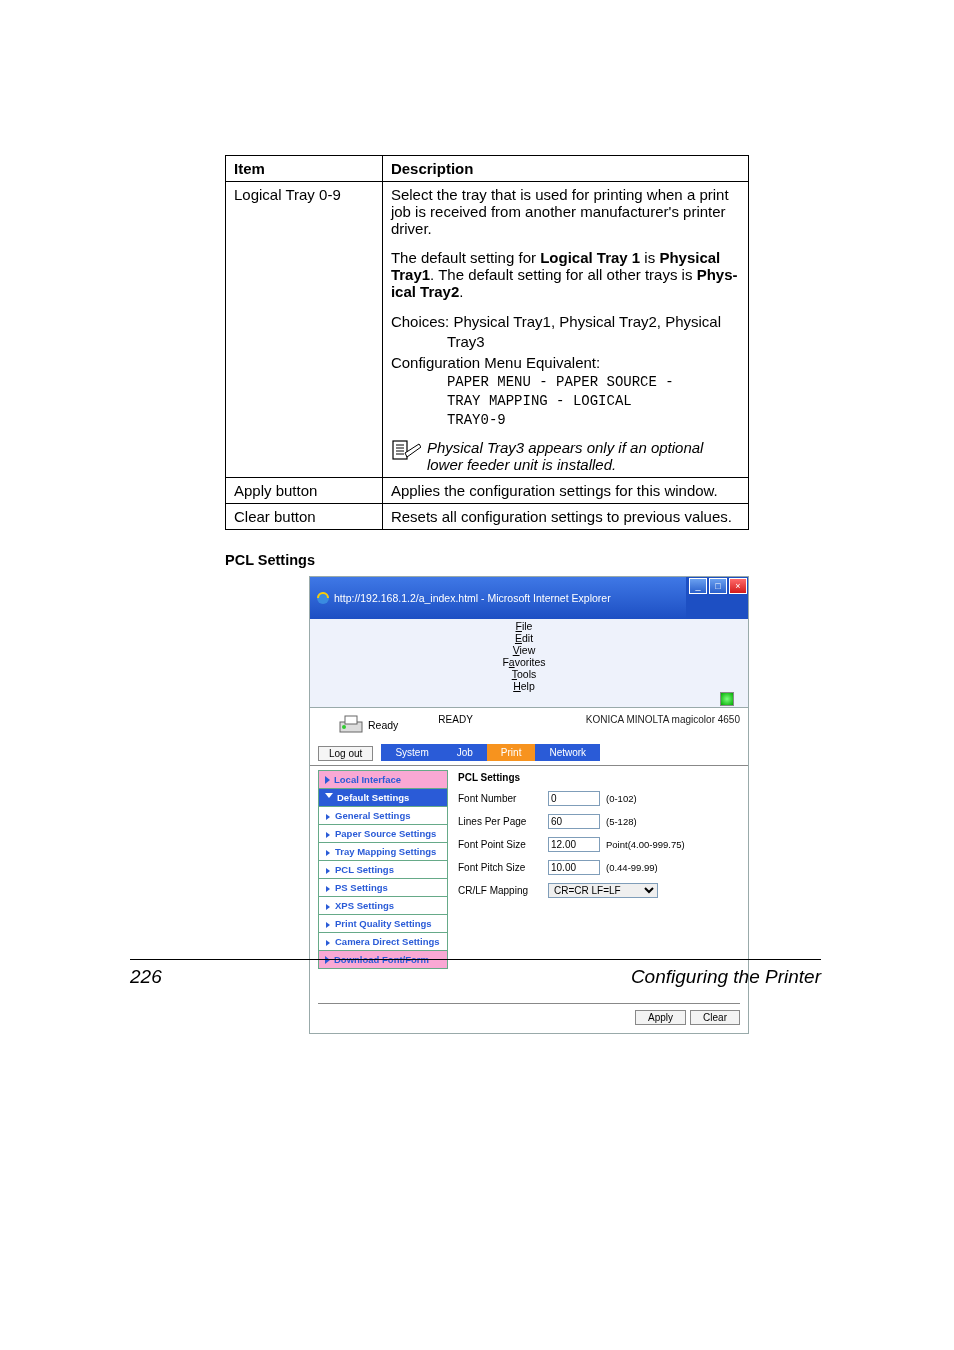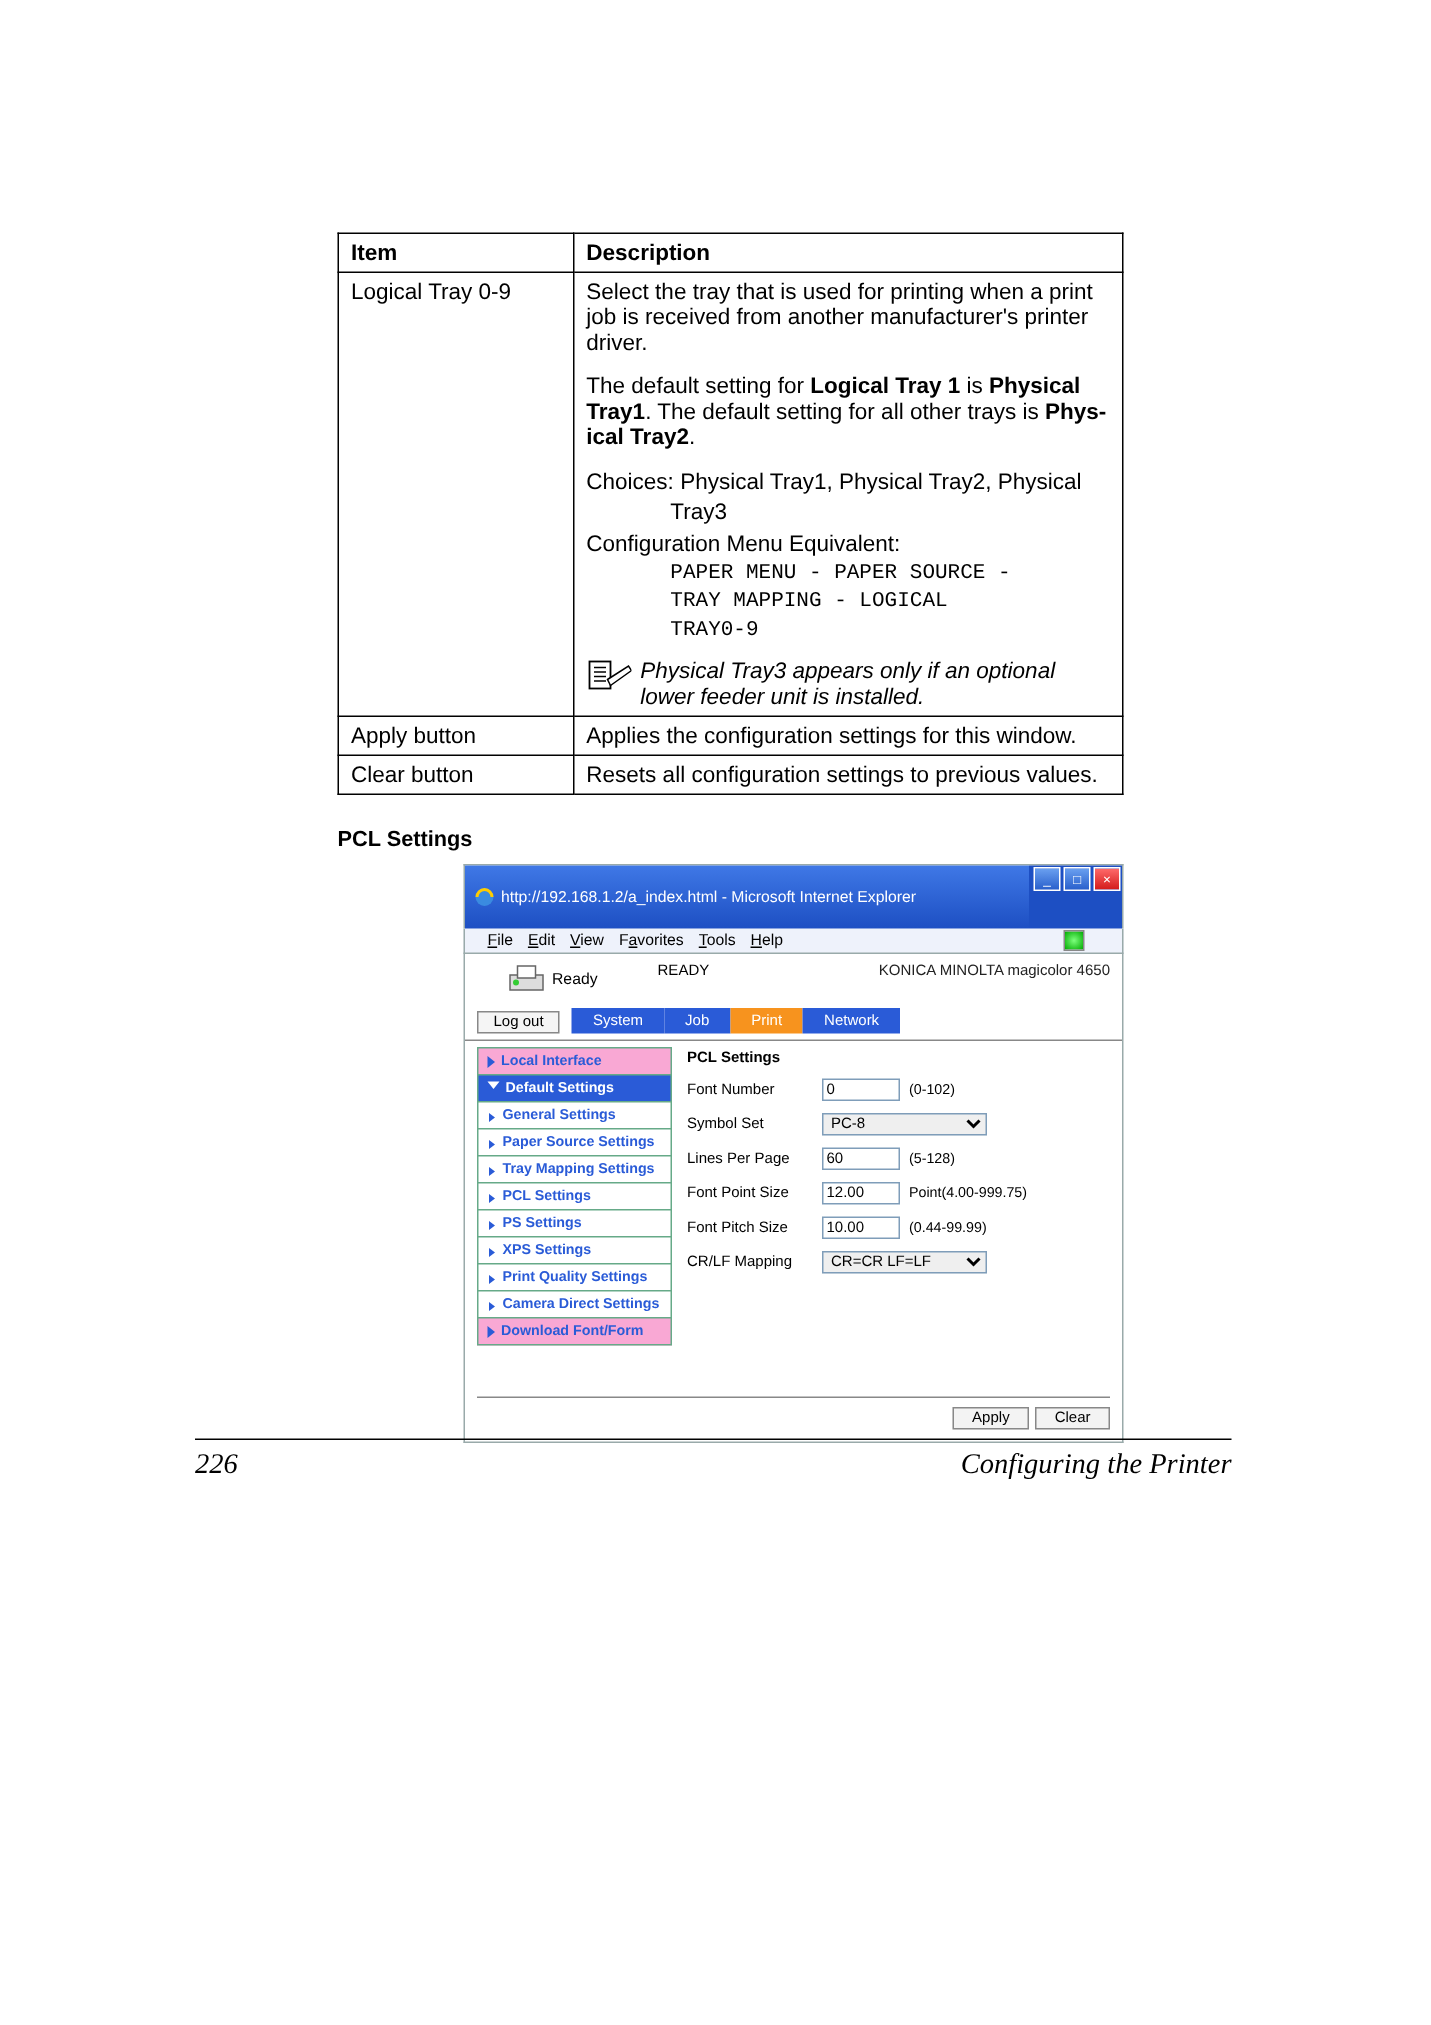--- a/index.html
+++ b/index.html
@@ -89,23 +89,24 @@
   display:inline-flex;
   align-items:center;justify-content:center;
   background:linear-gradient(#6aa0f0,#2a60cc);
   font-size:9px;color:#fff;
 }
 .ss-winbtns span.red{ background:linear-gradient(#ff6a6a,#d31b1b);}
 .ss-menubar {
   background:#eef2fb;
   border: 1px solid #9aa;
   border-top:none;
-  padding: 1px 15px;
+  padding: 1px 4px;
   display: flex;
   align-items:center;
+  flex-direction:column;
 }
 .ss-menubar span { margin-right: 10px; }
 .ss-menubar span u{text-decoration:underline;}
 .golink{
   margin-left:auto;
   width:14px;height:14px;
   background:radial-gradient(#7cff7c,#0a0);
   border:1px solid #888;box-sizing:border-box;
 }
 .ss-body {
@@ -286,21 +287,20 @@
 .page-footer{
   position:absolute;
   left:130px;
   right:133px;
   bottom:140px;
   border-top:1px solid #000;
   padding-top:6px;
   display:flex;
   font-style:italic;
   font-size:19px;
-  font-family:Liberation Serif, serif;
 }
 .page-no{font-style:italic;}
 .footer-text{margin-left:auto;}
 </style>
 </head>
 <body>
 
 <div class="page">
 
   <table class="tbl">
@@ -438,26 +438,20 @@
           <div class="form-title">PCL Settings</div>
 
           <div class="form-row">
             <div class="form-label">Font Number</div>
             <div class="form-input-col">
                 <input type="text" value="0" style="">
                 <span class="form-hint">(0-102)</span>
               </div>
           </div>
           <div class="form-row">
-            <div class="form-label">Symbol Set</div>
-            <div class="form-input-col">
-                <select style="width:110px"><option>PC-8</option></select>
-              </div>
-          </div>
-          <div class="form-row">
             <div class="form-label">Lines Per Page</div>
             <div class="form-input-col">
                 <input type="text" value="60" style="">
                 <span class="form-hint">(5-128)</span>
               </div>
           </div>
           <div class="form-row">
             <div class="form-label">Font Point Size</div>
             <div class="form-input-col">
                 <input type="text" value="12.00" style="">

